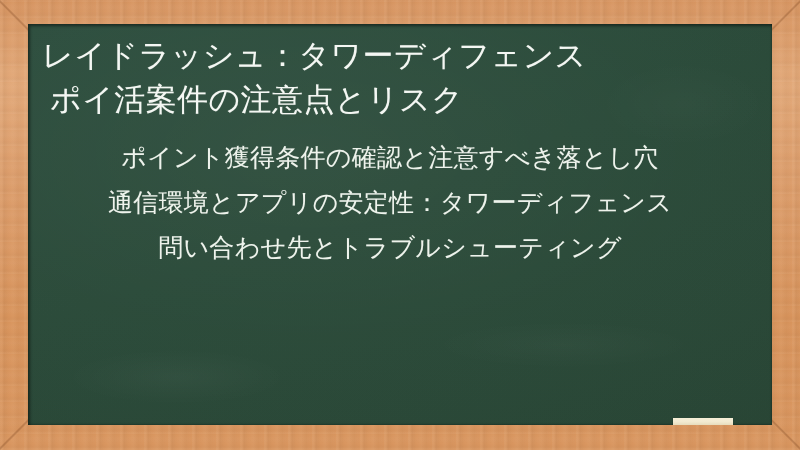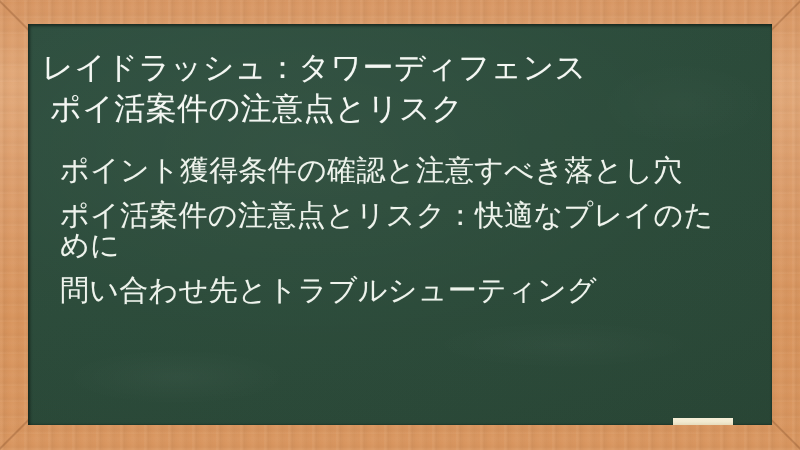--- a/index.html
+++ b/index.html
@@ -119,57 +119,57 @@
     background:
       radial-gradient(ellipse 160px 40px at 20% 88%, rgba(255,255,255,0.030), rgba(255,255,255,0) 70%),
       radial-gradient(ellipse 190px 34px at 72% 80%, rgba(255,255,255,0.022), rgba(255,255,255,0) 70%),
       radial-gradient(ellipse 120px 60px at 88% 20%, rgba(255,255,255,0.018), rgba(255,255,255,0) 72%);
   }
 
   
   #board-content {
     position: absolute;
     left: 0;
-    top: 12px;
+    top: 0;
     width: 744px;
     padding: 9px 18px 0 14px;
     box-sizing: border-box;
   }
 
   #board-title {
     color: #f4f7f3;
     font-size: 31px;
     line-height: 44px;
     font-weight: 400;
     letter-spacing: 0.4px;
     margin: 0;
     text-shadow: 0 0 1px rgba(255,255,255,0.25);
     white-space: nowrap;
   }
   .title-line-2 {
     display: block;
     padding-left: 8px;
-    font-family: Liberation Mono, monospace;
   }
 
   #board-bullet-list {
     list-style: none;
     margin: 22px 0 0 0;
     padding: 0 0 0 18px;
   }
   #board-bullet-list li {
     color: #eef3ec;
-    font-size: 29px;
+    font-size: 25px;
     line-height: 30px;
     font-weight: 400;
     letter-spacing: 0.3px;
     margin: 0 0 15px 0;
     padding: 0;
     text-shadow: 0 0 1px rgba(255,255,255,0.18);
     max-width: 660px;
+    text-align: center;
   }
   #board-bullet-list li:last-child { margin-bottom: 8px; }
 
   
   #chalk-stick {
     position: absolute;
     left: 645px;
     top: 394px;
     width: 60px;
     height: 7px;
@@ -191,21 +191,21 @@
   <div id="chalkboard-surface">
 
     <div id="chalk-dust-layer"></div>
 
     <div id="board-content">
 
       <h1 id="board-title"><span class="title-line-1">レイドラッシュ：タワーディフェンス</span><span class="title-line-2">ポイ活案件の注意点とリスク</span></h1>
 
       <ul id="board-bullet-list">
         <li>ポイント獲得条件の確認と注意すべき落とし穴</li>
-        <li>ポイ活案件の注意点とリスク：快適なプレイのために</li>
+        <li>通信環境とアプリの安定性：タワーディフェンス</li>
         <li>問い合わせ先とトラブルシューティング</li>
       </ul>
 
     </div>
 
     <div id="chalk-stick"></div>
 
   </div>
 </div>
 

